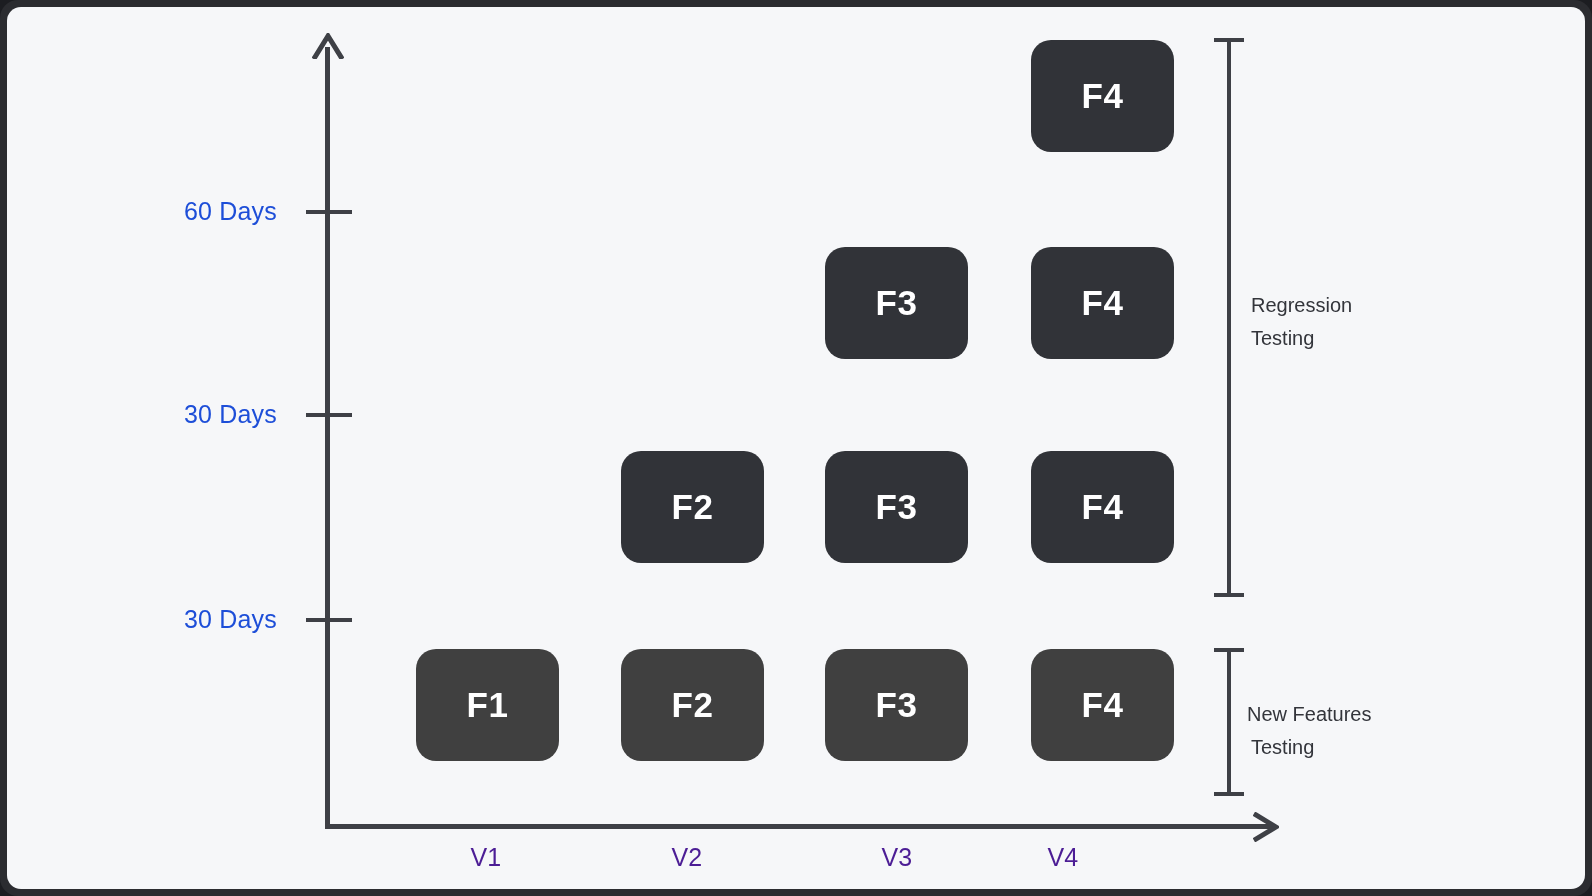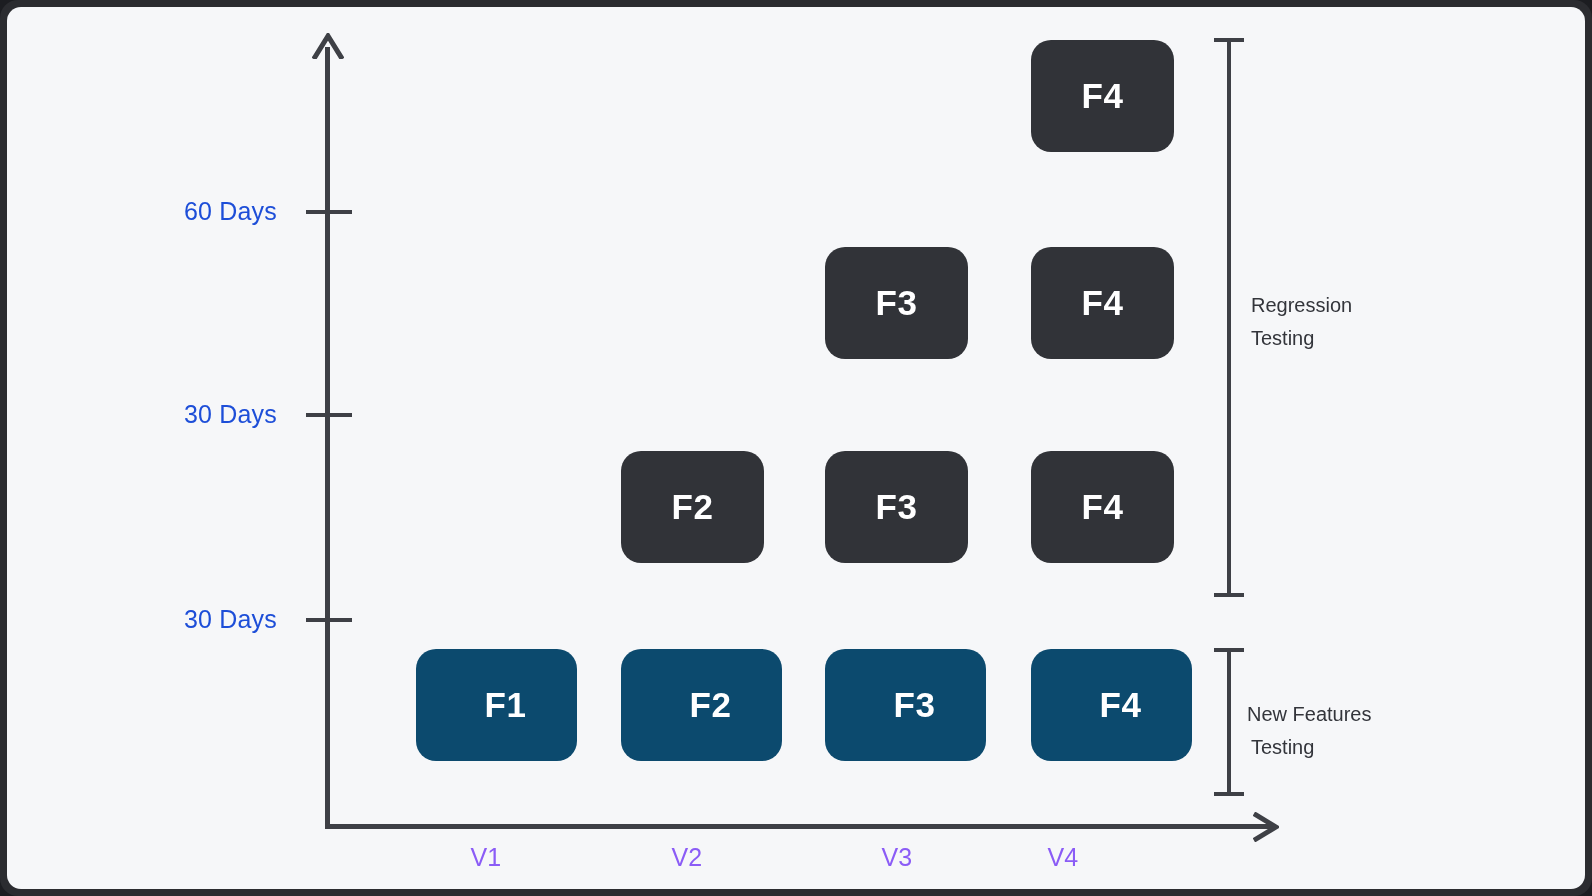--- a/index.html
+++ b/index.html
@@ -85,40 +85,40 @@
     letter-spacing: 0.2px;
     white-space: nowrap;
   }
 
   .x-tick-label {
     position: absolute;
     top: 836px;
     width: 140px;
     text-align: center;
     font-size: 25px;
-    color: #8b5cf6;
+    color: #4c1d95;
     letter-spacing: 0.2px;
   }
 
   
   .box {
     position: absolute;
     width: 143px;
     height: 112px;
     border-radius: 20px;
     display: flex;
     align-items: center;
     justify-content: center;
     color: #ffffff;
     font-size: 35px;
     font-weight: bold;
     letter-spacing: 0.5px;
   }
   .box.dark  { background: #313338; }
-  .box.blue  { background: #0c4a6e; padding-left: 18px; }
+  .box.blue  { background: #404040; }
 
   
   .bracket {
     position: absolute;
     width: 30px;
   }
   .bracket .spine {
     position: absolute;
     left: 13px;
     top: 0;

